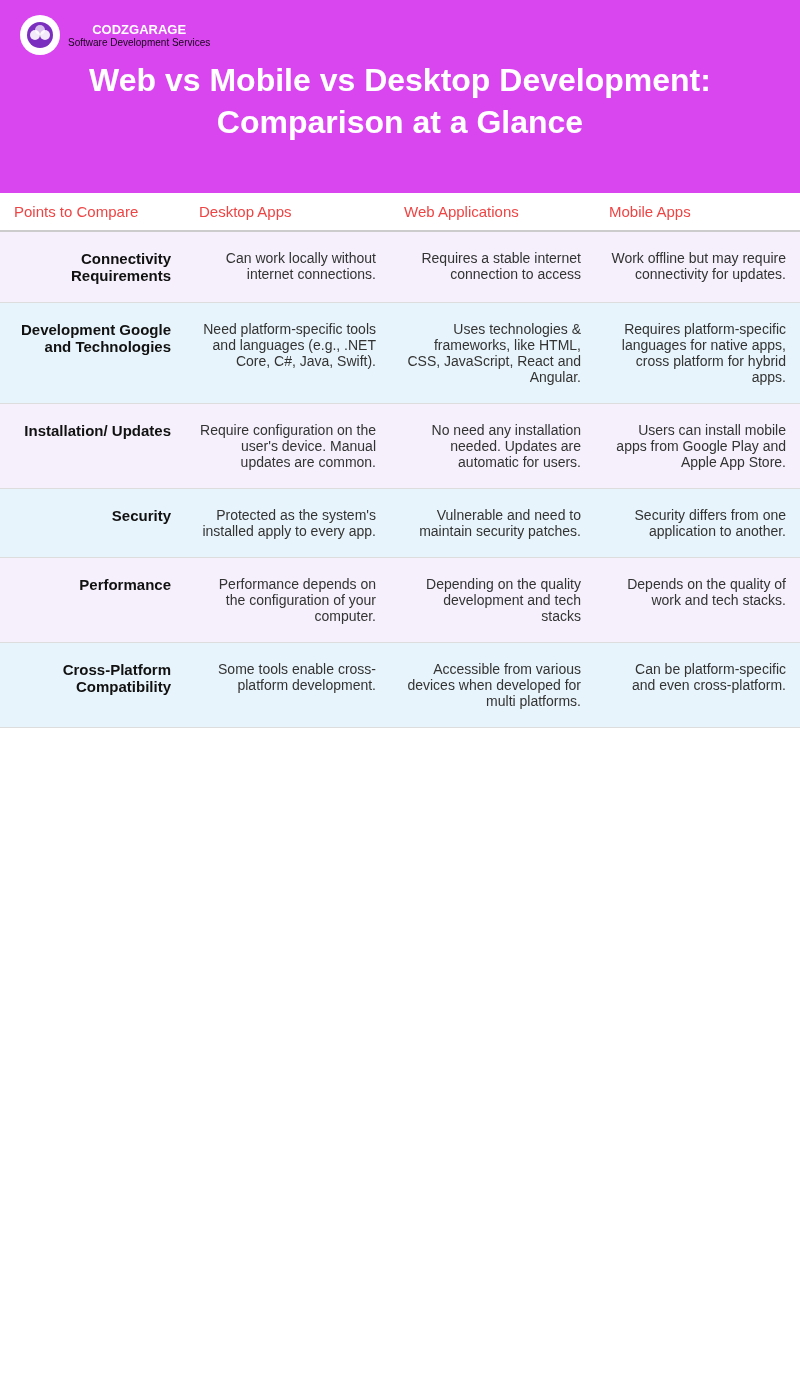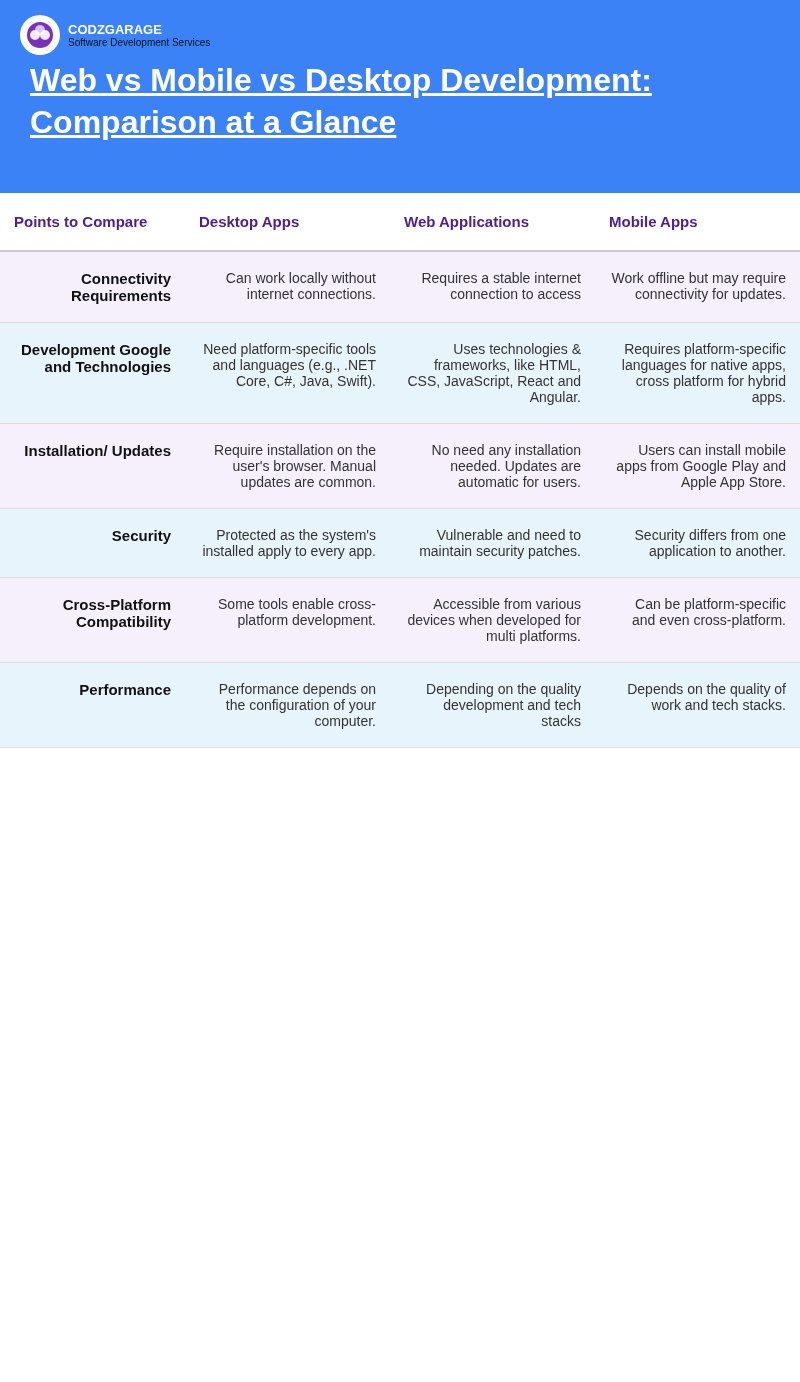--- a/index.html
+++ b/index.html
@@ -2,23 +2,23 @@
 <html><head>
   <meta charset="utf-8">
   <style>
     * { box-sizing: border-box; margin: 0; padding: 0; }
     body {
       font-family: 'Arial', sans-serif;
       width: 800px;
       background: #fff;
     }
     .header {
-      background: #3b82f6;
+      background: #d946ef;
       padding: 40px 30px 50px 30px;
-      text-align: left;
+      text-align: center;
       position: relative;
     }
     .logo-area {
       position: absolute;
       top: 15px;
       left: 20px;
       display: flex;
       align-items: center;
       gap: 8px;
     }
@@ -42,39 +42,38 @@
       font-size: 10px;
       font-weight: normal;
       opacity: 0.9;
     }
     .main-title {
       color: #fff;
       font-size: 32px;
       font-weight: bold;
       line-height: 1.3;
       margin-top: 20px;
-      text-decoration: underline;
     }
     .table-container {
       width: 100%;
     }
     table {
       width: 100%;
       border-collapse: collapse;
     }
     thead tr {
       background: #fff;
       border-bottom: 2px solid #ddd;
     }
     thead th {
-      padding: 20px 14px;
+      padding: 10px 14px;
       text-align: left;
       font-size: 15px;
-      font-weight: bold;
-      color: #4c1d95;
+      font-weight: normal;
+      color: #ef4444;
       border-bottom: 2px solid #ccc;
     }
     thead th:first-child {
       width: 185px;
     }
     thead th:not(:first-child) {
       width: 205px;
     }
     tbody tr:nth-child(odd) {
       background: #f5f0fb;
@@ -135,37 +134,37 @@
           <td>Work offline but may require connectivity for updates.</td>
         </tr>
         <tr>
           <td>Development Google and Technologies</td>
           <td>Need platform-specific tools and languages (e.g., .NET Core, C#, Java, Swift).</td>
           <td>Uses technologies &amp; frameworks, like HTML, CSS, JavaScript, React and Angular.</td>
           <td>Requires platform-specific languages for native apps, cross platform for hybrid apps.</td>
         </tr>
         <tr>
           <td>Installation/ Updates</td>
-          <td>Require installation on the user's browser. Manual updates are common.</td>
+          <td>Require configuration on the user's device. Manual updates are common.</td>
           <td>No need any installation needed. Updates are automatic for users.</td>
           <td>Users can install mobile apps from Google Play and Apple App Store.</td>
         </tr>
         <tr>
           <td>Security</td>
           <td>Protected as the system's installed apply to every app.</td>
           <td>Vulnerable and need to maintain security patches.</td>
           <td>Security differs from one application to another.</td>
         </tr>
         <tr>
+          <td>Performance</td>
+          <td>Performance depends on the configuration of your computer.</td>
+          <td>Depending on the quality development and tech stacks</td>
+          <td>Depends on the quality of work and tech stacks.</td>
+        </tr>
+        <tr>
           <td>Cross-Platform Compatibility</td>
           <td>Some tools enable cross-platform development.</td>
           <td>Accessible from various devices when developed for multi platforms.</td>
           <td>Can be platform-specific and even cross-platform.</td>
-        </tr>
-        <tr>
-          <td>Performance</td>
-          <td>Performance depends on the configuration of your computer.</td>
-          <td>Depending on the quality development and tech stacks</td>
-          <td>Depends on the quality of work and tech stacks.</td>
         </tr>
       </tbody>
   </table>
 </div>
 
 </body></html>

